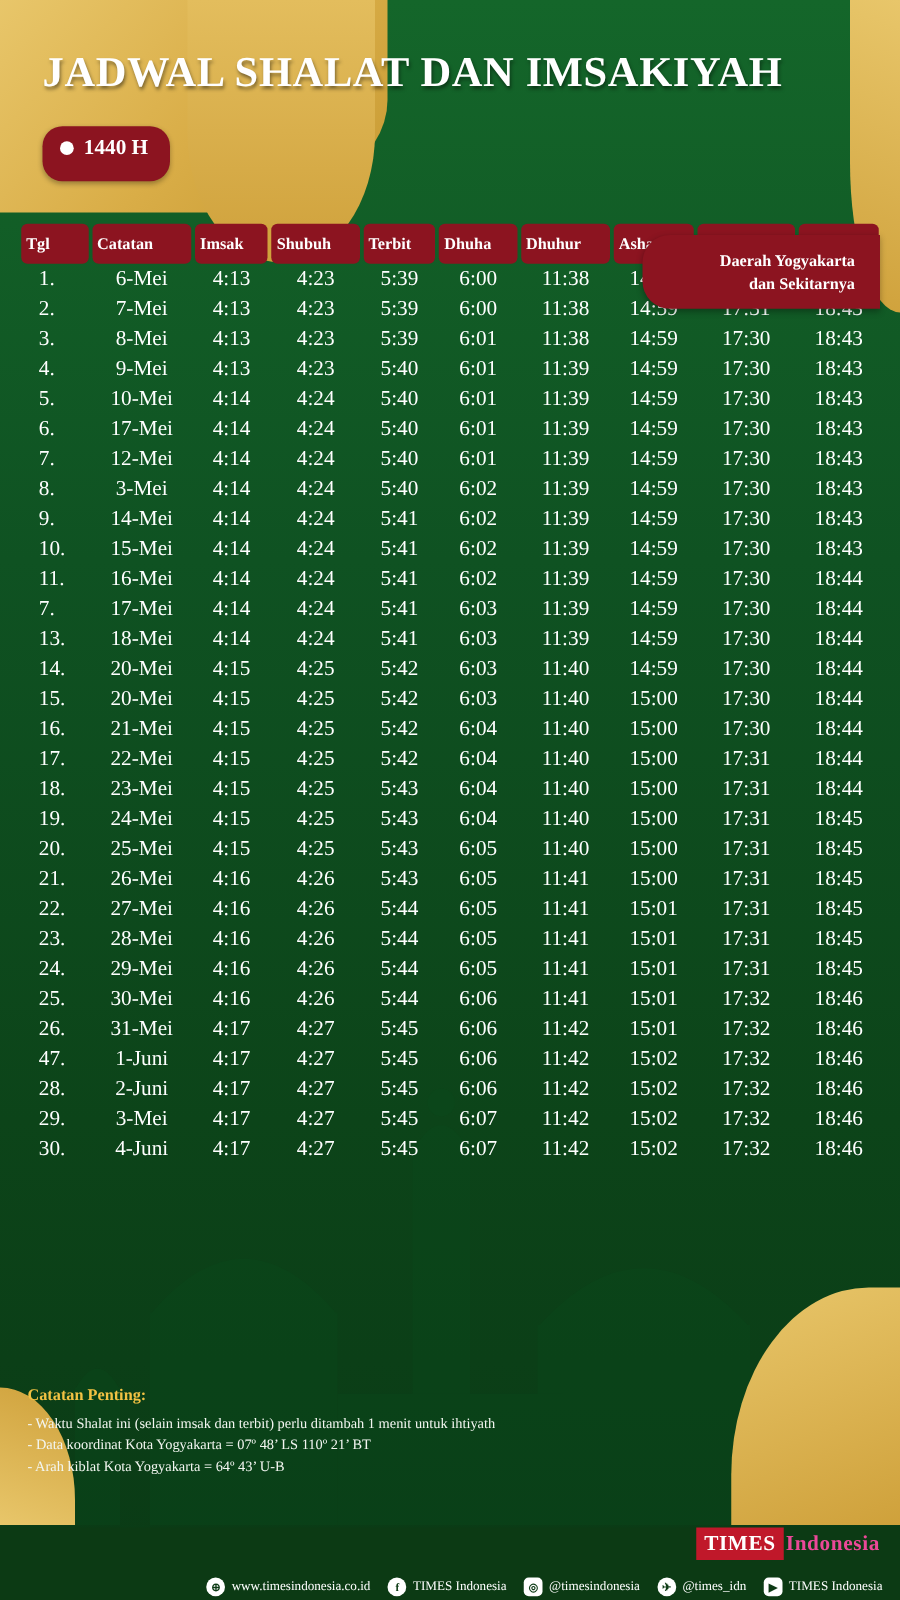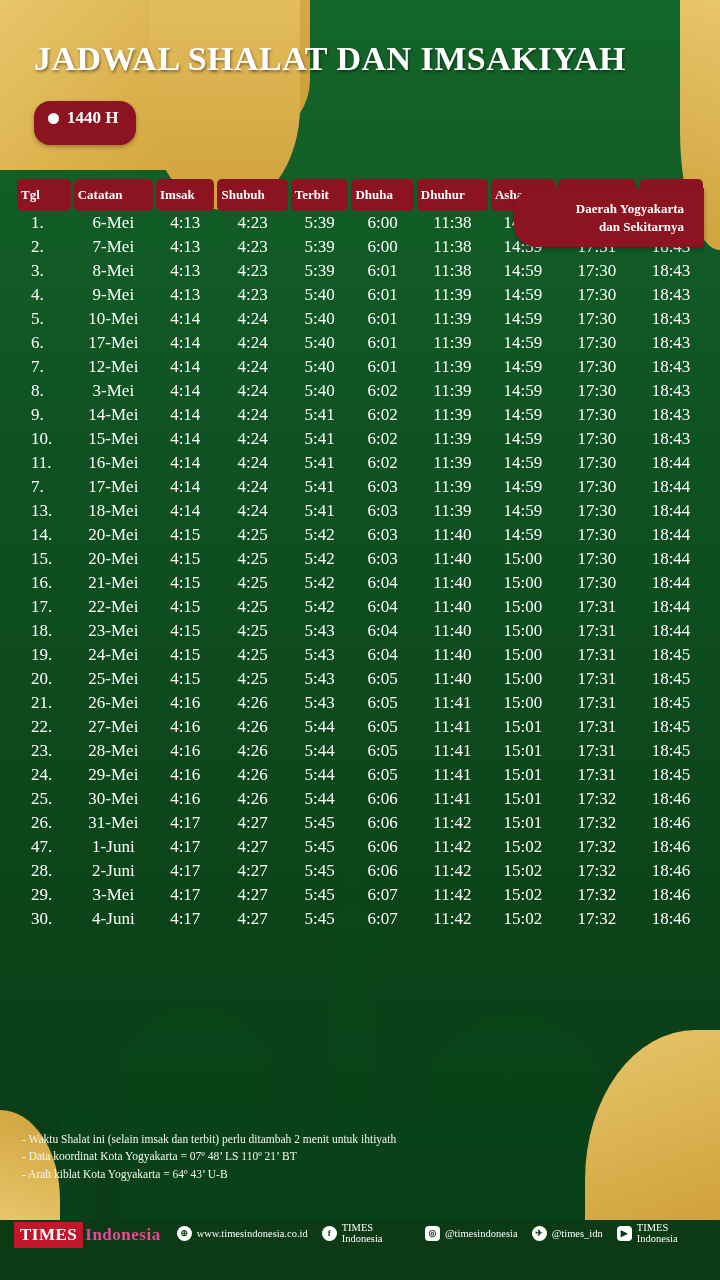--- a/index.html
+++ b/index.html
@@ -110,21 +110,21 @@
     color: #ffffff;
   }
   .notes-title {
     color: #f2c243; font-size: 13px; font-weight: bold; margin-bottom: 7px;
   }
   .notes-line { font-size: 11.5px; line-height: 1.55; color: #f3f6f1; }
   
   .footer {
     position: absolute; left: 0; right: 0; bottom: 0; height: 58px;
     background: #0c3a14; z-index: 5;
-    display: flex; align-items: flex-start; padding: 0 14px; gap: 14px;
+    display: flex; align-items: flex-end; padding: 0 14px; gap: 14px; flex-direction: column;
   }
   .logo {
     display: flex; align-items: center; gap: 0;
     font-size: 17px; font-weight: bold;
   }
   .logo .times {
     background: #c0182a; color: #ffffff; padding: 3px 6px; letter-spacing: 0.5px;
   }
   .logo .indonesia { color: #ec4899; padding: 3px 2px; letter-spacing: 0.5px; }
   .f-item { display: flex; align-items: center; gap: 5px; color: #ffffff; font-size: 10.5px; }
@@ -553,21 +553,22 @@
             <td>11:42</td>
             <td>15:02</td>
             <td>17:32</td>
             <td>18:46</td>
           </tr>
         </tbody>
     </table>
   </div>
 
   <div class="notes">
-    <div class="notes-line">- Waktu Shalat ini (selain imsak dan terbit) perlu ditambah 2 menit untuk ihtiyath</div>
+    <div class="notes-title">Catatan Penting:</div>
+    <div class="notes-line">- Waktu Shalat ini (selain imsak dan terbit) perlu ditambah 1 menit untuk ihtiyath</div>
     <div class="notes-line">- Data koordinat Kota Yogyakarta = 07º 48’ LS 110º 21’ BT</div>
     <div class="notes-line">-  Arah kiblat Kota Yogyakarta = 64º 43’ U-B</div>
   </div>
 
   <div class="footer">
     <div class="logo">
       <span class="times">TIMES</span>
       <span class="indonesia">Indonesia</span>
     </div>
     <div id="footer-items" style="display:flex;align-items:center;gap:14px;">

